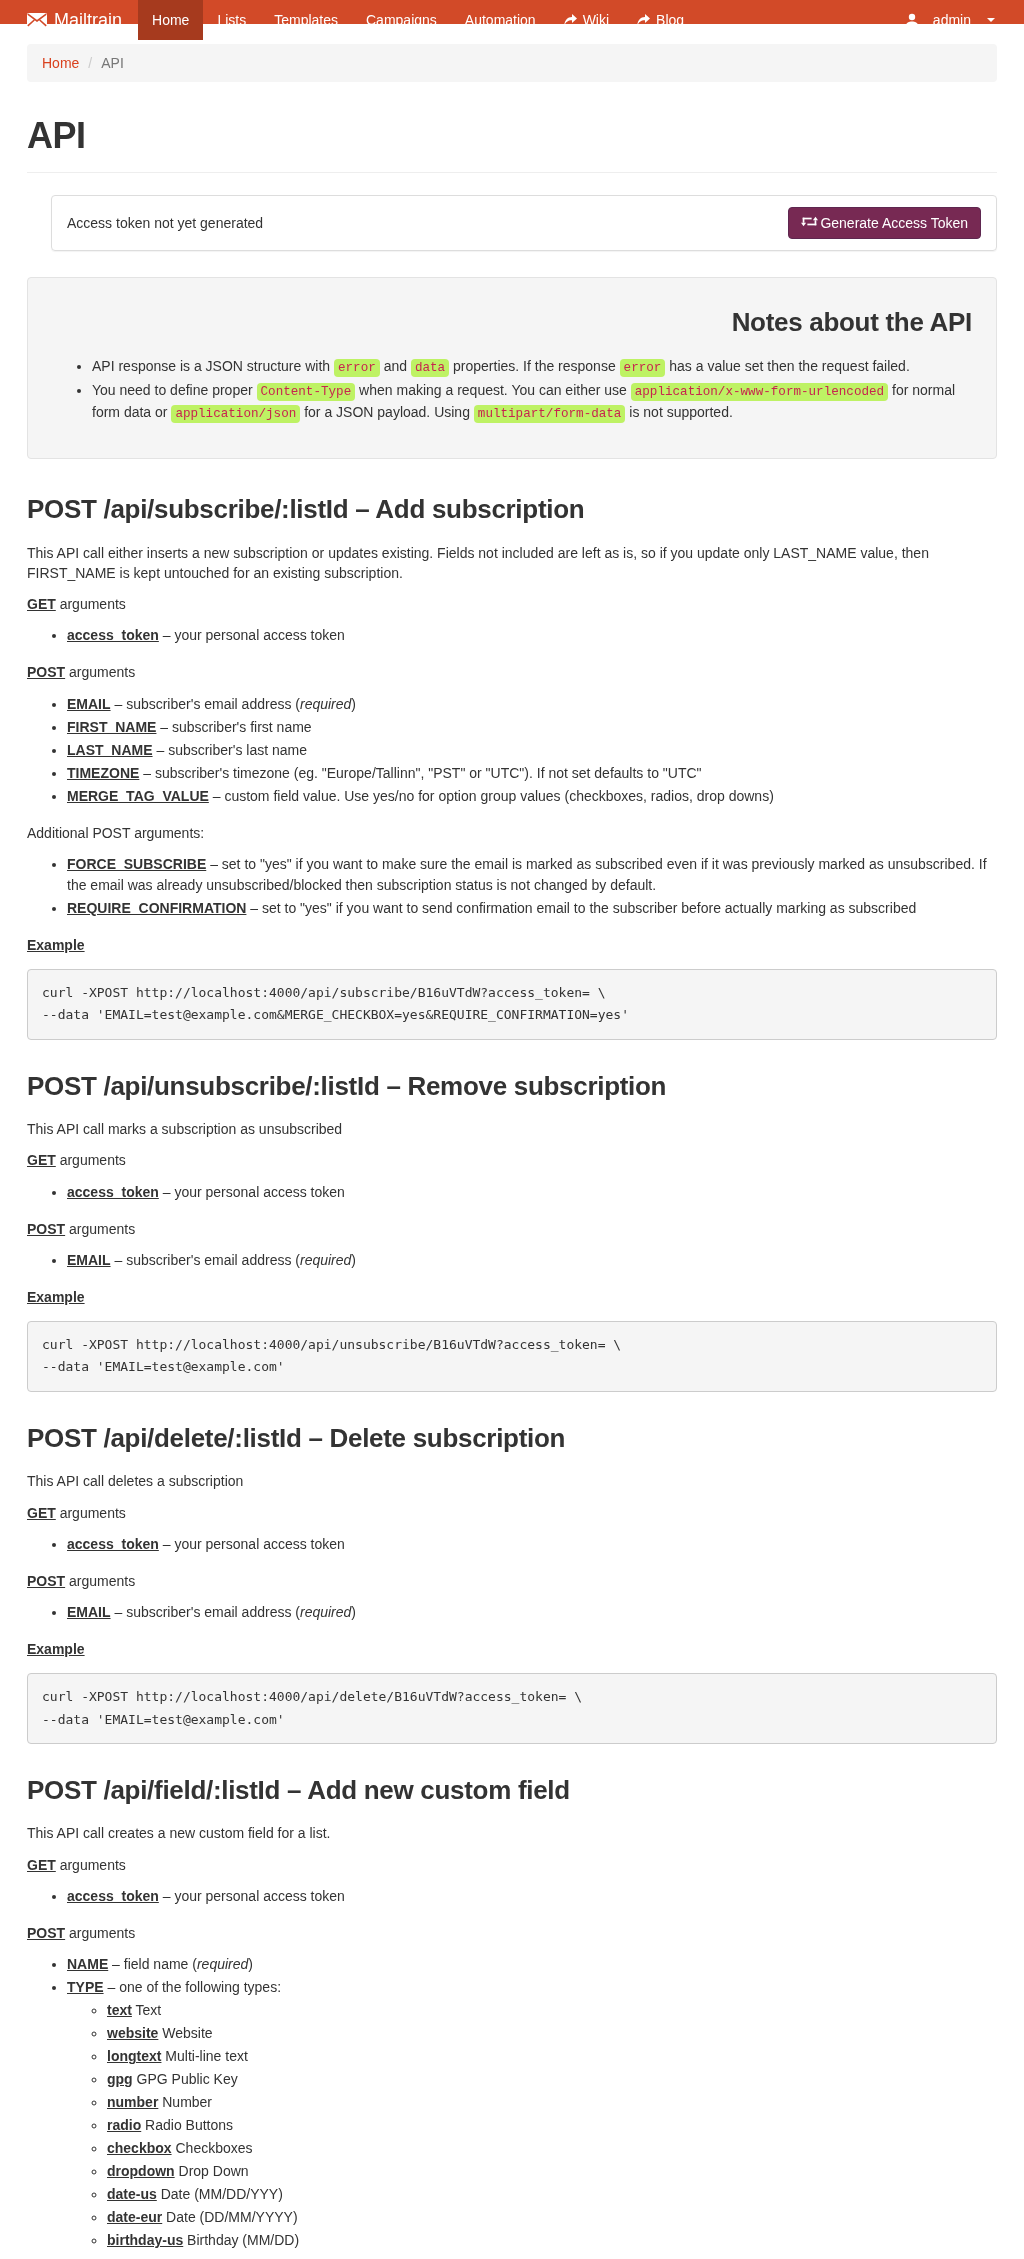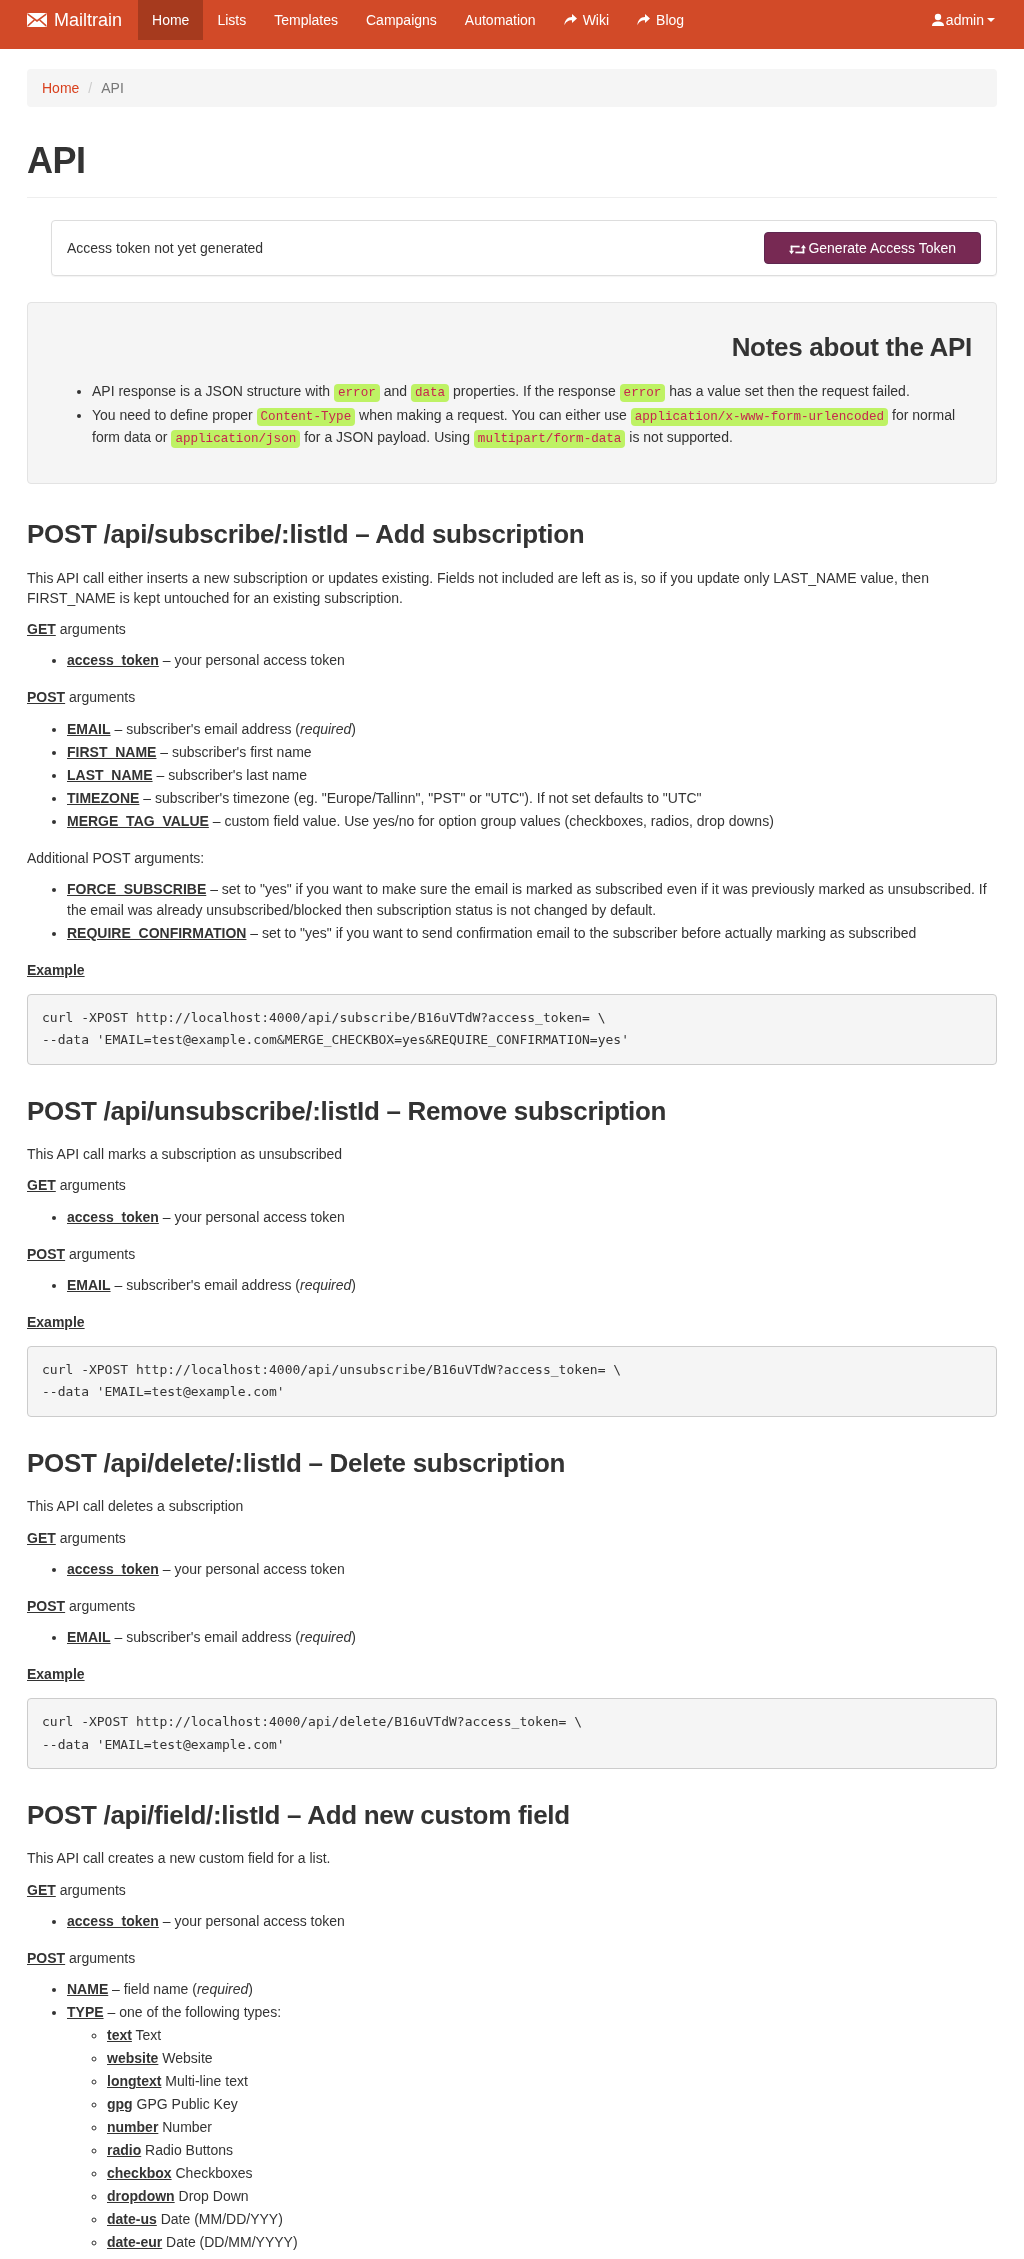--- a/index.html
+++ b/index.html
@@ -5,50 +5,50 @@
   * { box-sizing: border-box; }
   html,body { margin:0; padding:0; }
   body {
     font-family: "Liberation Sans", "DejaVu Sans", sans-serif;
     font-size: 14px; line-height: 1.45; color:#333; background:#fff;
     width:1024px;
   }
   .container { width:970px; margin:0 auto; }
 
   
-  .navbar { background:#D24A28; height:49px; }
+  .navbar { background:#D24A28; height:24px; }
   .nav-inner { display:flex; align-items:stretch; height:40px; }
   .brand { display:flex; align-items:center; gap:7px; color:#fff; font-size:18px;
            padding:0 16px 0 0; text-decoration:none; cursor:pointer; }
   .nav-item { display:flex; align-items:center; gap:6px; padding:0 14px; color:#fff;
               font-size:14px; cursor:pointer; }
   .nav-item.active { background:#A63A1E; }
-  .user-menu { margin-left:auto; display:flex; align-items:center; gap:1px; color:#fff;
+  .user-menu { margin-left:auto; display:flex; align-items:center; gap:14px; color:#fff;
                cursor:pointer; padding:0 2px; font-size:14px; }
   .caret { width:0; height:0; border-left:4px solid transparent; border-right:4px solid transparent;
            border-top:4px solid #fff; margin-left:2px; }
 
   
   .breadcrumb { background:#f5f5f5; border-radius:4px; padding:9px 15px; margin:20px 0;
                 display:flex; gap:9px; font-size:14px; }
   a, .link { color:#D9411E; text-decoration:none; cursor:pointer; }
   .breadcrumb .sep { color:#ccc; }
   .breadcrumb .current { color:#777; }
 
   
   .page-header { margin:28px 0 22px; border-bottom:1px solid #eee; padding-bottom:10px; }
   h1 { font-size:36px; font-weight:600; margin:0; color:#333; letter-spacing:-0.5px; }
 
   
   .panel { border:1px solid #ddd; border-radius:4px; box-shadow:0 1px 1px rgba(0,0,0,.05);
            padding:10px 15px; display:flex; align-items:center; justify-content:space-between;
            margin-bottom:26px; min-height:56px;margin-left:24px; }
   .btn-primary { background:#772953; border:1px solid #5E2750; color:#fff; border-radius:4px;
-                 padding:7px 24px; font-size:14px; font-family:inherit; display:inline-flex;
-                 align-items:flex-end; gap:2px; cursor:pointer; }
+                 padding:7px 12px; font-size:14px; font-family:inherit; display:inline-flex;
+                 align-items:flex-start; gap:2px; cursor:pointer; }
 
   
   .well { background:#f5f5f5; border:1px solid #e3e3e3; border-radius:4px;
           padding:16px 24px 18px; margin-bottom:32px; }
   .well h2 { margin:10px 0 14px;text-align:right; }
 
   
   h2 { font-size:26px; font-weight:600; margin:28px 0 14px; color:#333; letter-spacing:-0.3px; }
   p { margin:0 0 11px; }
   ul { margin:10px 0 16px; padding-left:40px; list-style:disc; }

